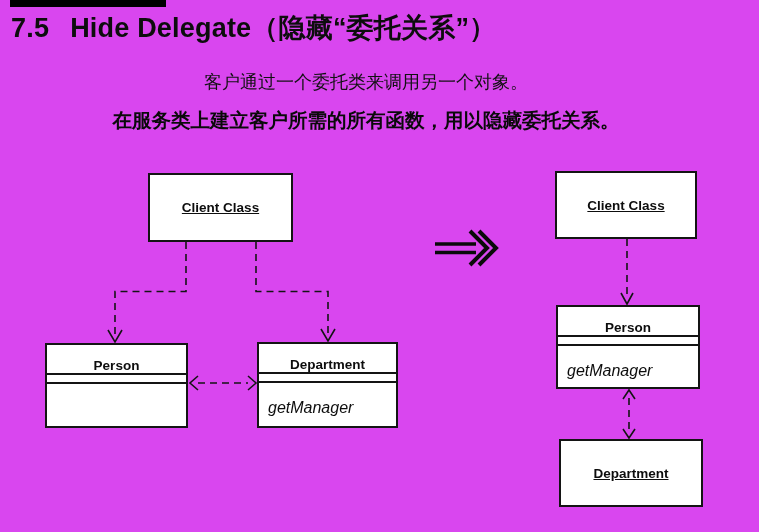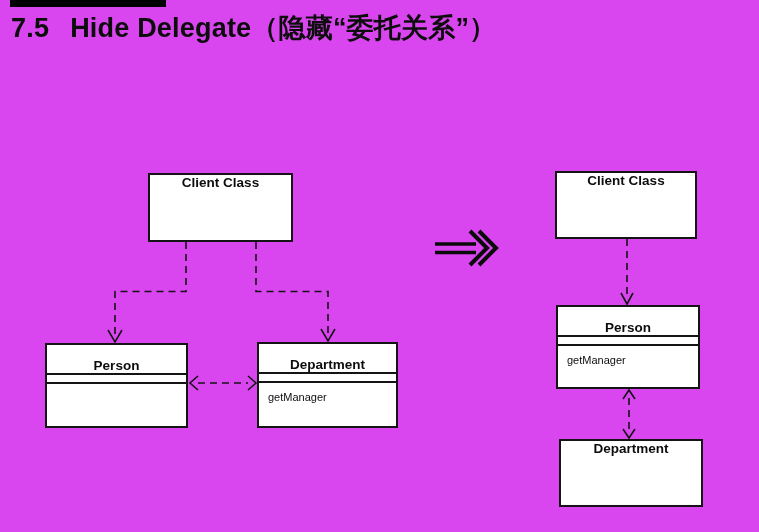--- a/index.html
+++ b/index.html
@@ -49,43 +49,46 @@
     color: #0a0a0a;
   }
   
   .uml-box {
     position: absolute;
     background: #fff;
     border: 2px solid #141414;
   }
   .uml-box.simple {
     display: flex;
+    align-items: center;
     justify-content: center;
+    text-decoration: underline;
   }
   .uml-name {
     font-weight: bold;
     font-size: 13.5px;
     text-align: center;
     font-family: "Liberation Sans", sans-serif;
   }
   .uml-head {
     height: 28px;
     display: flex;
     align-items: flex-end;
     justify-content: center;
   }
   .uml-band {
     height: 11px;
     border-top: 2px solid #141414;
     border-bottom: 2px solid #141414;
   }
   .uml-methods {
-    padding: 8px 0 0 9px;
-    font-size: 11px;
+    padding: 16px 0 0 9px;
+    font-size: 16px;
     font-family: "Liberation Sans", sans-serif;
+    font-style: italic;
   }
   #client-before { left: 148px; top: 173px; width: 145px; height: 69px; }
   #person-before { left: 45px;  top: 343px; width: 143px; height: 85px; }
   #dept-before   { left: 257px; top: 342px; width: 141px; height: 86px; }
   #client-after  { left: 555px; top: 171px; width: 142px; height: 68px; }
   #person-after  { left: 556px; top: 305px; width: 144px; height: 84px; }
   #dept-after    { left: 559px; top: 439px; width: 144px; height: 68px; }
   svg.overlay {
     position: absolute;
     left: 0; top: 0;
@@ -105,21 +108,23 @@
 </style>
 </head>
 <body>
 
 <div class="page">
 
   <div class="top-bar"></div>
 
   <h1 class="heading"><span class="sec-num">7.5</span><span>Hide Delegate（隐藏“委托关系”）</span></h1>
 
+  <p class="summary">客户通过一个委托类来调用另一个对象。</p>
 
+  <p class="motivation">在服务类上建立客户所需的所有函数，用以隐藏委托关系。</p>
 
   <div class="uml-box simple" id="client-before">
     <div class="uml-name">Client Class</div>
   </div>
 
   <div class="uml-box" id="person-before">
     <div class="uml-head">
         <div class="uml-name">Person</div>
       </div>
     <div class="uml-band"></div>

